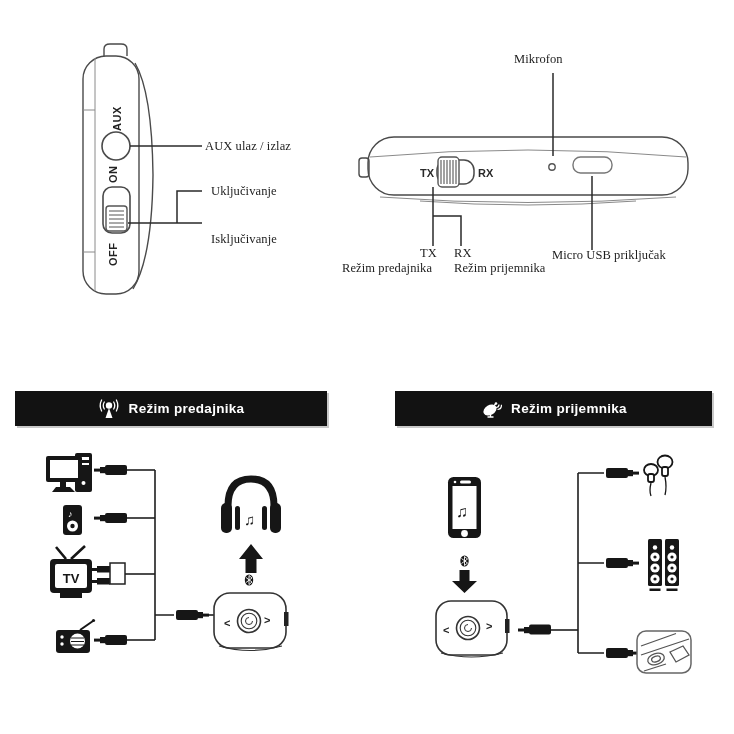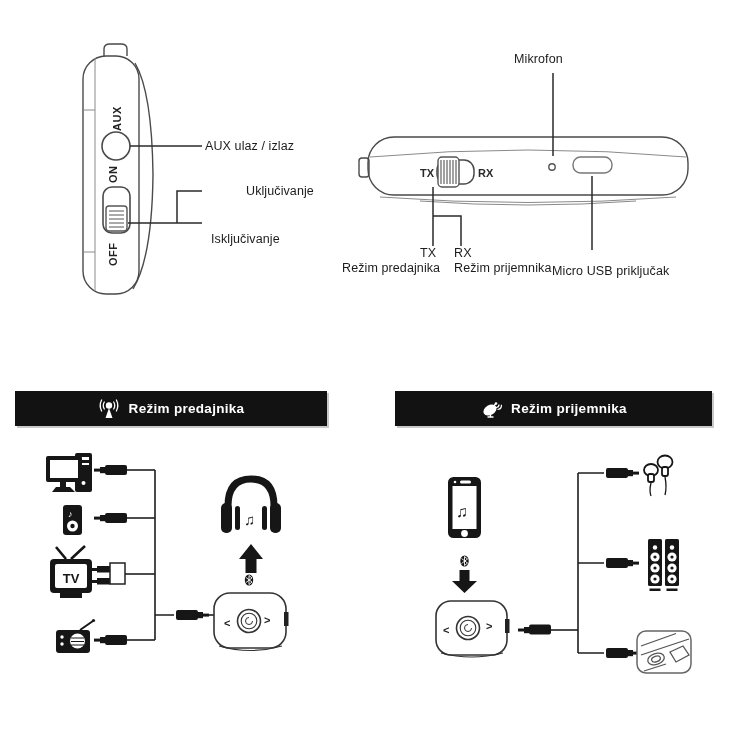--- a/index.html
+++ b/index.html
@@ -1,19 +1,19 @@
 <!DOCTYPE html>
 <html><head>
 <meta charset="utf-8">
 <style>
   html,body{margin:0;padding:0;background:#fff;}
   .canvas{position:relative;width:734px;height:734px;background:#ffffff;
           font-family:"Liberation Sans",sans-serif;overflow:hidden;}
   #artwork{position:absolute;left:0;top:0;}
-  .callout{position:absolute;font-size:12.5px;color:#1c1c1c;white-space:nowrap;letter-spacing:.1px;}
+  .callout{position:absolute;font-size:12.5px;color:#1c1c1c;white-space:nowrap;letter-spacing:.1px;font-family:Liberation Serif, serif;}
   .banner{position:absolute;top:391px;height:35px;background:#121212;color:#ffffff;
           display:flex;align-items:center;justify-content:center;gap:9px;
           font-size:13.5px;font-weight:bold;letter-spacing:.3px;box-shadow:2px 2px 0 #c9c9c9;}
   .banner svg{display:block;}
   .eng{font-family:"Liberation Sans",sans-serif;font-weight:bold;}
 </style>
 </head>
 <body>
 
 <div class="canvas">
@@ -243,29 +243,29 @@
       <rect x="637" y="631" width="54" height="42" rx="9" fill="#fff" stroke="#666" stroke-width="1.5"></rect>
       <path d="M641,646 L676,633.5 M641,655 L689,639"></path>
       <ellipse cx="656" cy="659" rx="8.5" ry="5.5" transform="rotate(-18 656 659)"></ellipse>
       <ellipse cx="656" cy="659" rx="4.5" ry="2.8" transform="rotate(-18 656 659)"></ellipse>
       <path d="M670,652 l13,-6 l6,9 l-13,7 z M644,671 L666,664"></path>
     </g>
   </g>
 </svg>
 
 <div class="callout" style="left:205px;top:139px;">AUX ulaz / izlaz</div>
-<div class="callout" style="left:211px;top:184px;margin-left:35px;">Uključivanje</div>
+<div class="callout" style="left:211px;top:184px;">Uključivanje</div>
 <div class="callout" style="left:211px;top:232px;">Isključivanje</div>
 
 <div class="callout" style="left:514px;top:52px;">Mikrofon</div>
 <div class="callout" style="left:420px;top:246px;">TX</div>
 <div class="callout" style="left:342px;top:261px;">Režim predajnika</div>
 <div class="callout" style="left:454px;top:246px;">RX</div>
 <div class="callout" style="left:454px;top:261px;">Režim prijemnika</div>
-<div class="callout" style="left:552px;top:264px;">Micro USB priključak</div>
+<div class="callout" style="left:552px;top:248px;">Micro USB priključak</div>
 
 <div class="banner" style="left:15px;width:312px;">
   <svg width="22" height="22" viewBox="0 0 22 22">
     <circle cx="11" cy="7.5" r="3.2" fill="#fff"></circle>
     <polygon points="11,10 14.5,20 7.5,20" fill="#fff"></polygon>
     <path d="M6.3,4 Q4.2,7.5 6.3,11 M3.6,2 Q0.8,7.5 3.6,13 M15.7,4 Q17.8,7.5 15.7,11 M18.4,2 Q21.2,7.5 18.4,13" stroke="#fff" stroke-width="1.3" fill="none" stroke-linecap="round"></path>
   </svg>
   <span>Režim predajnika</span>
 </div>
 

